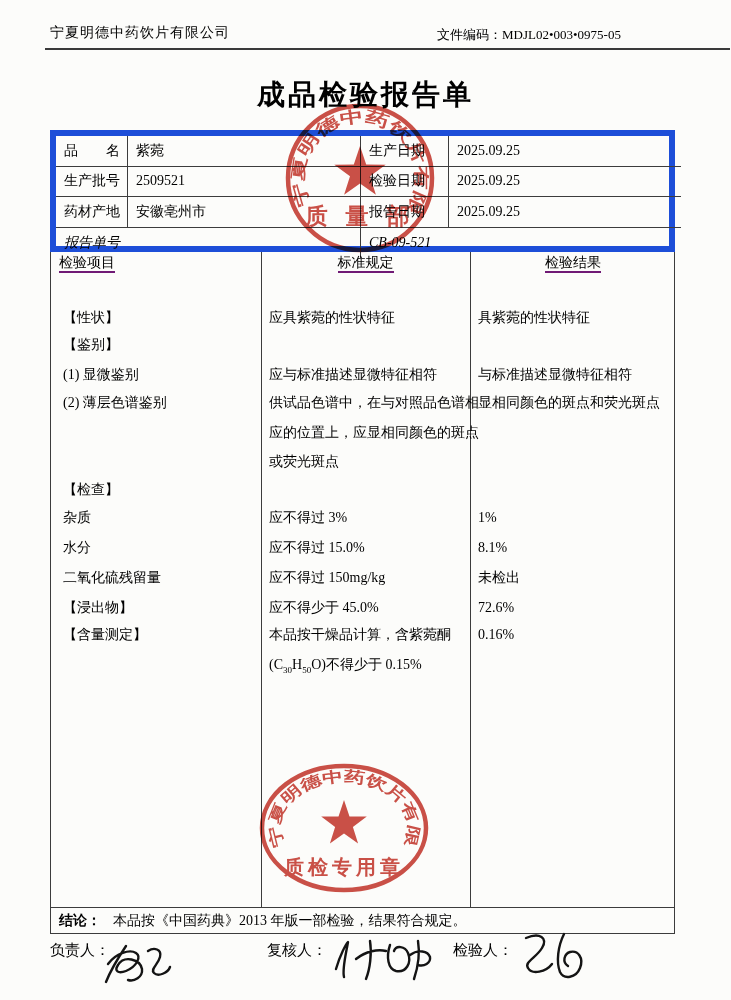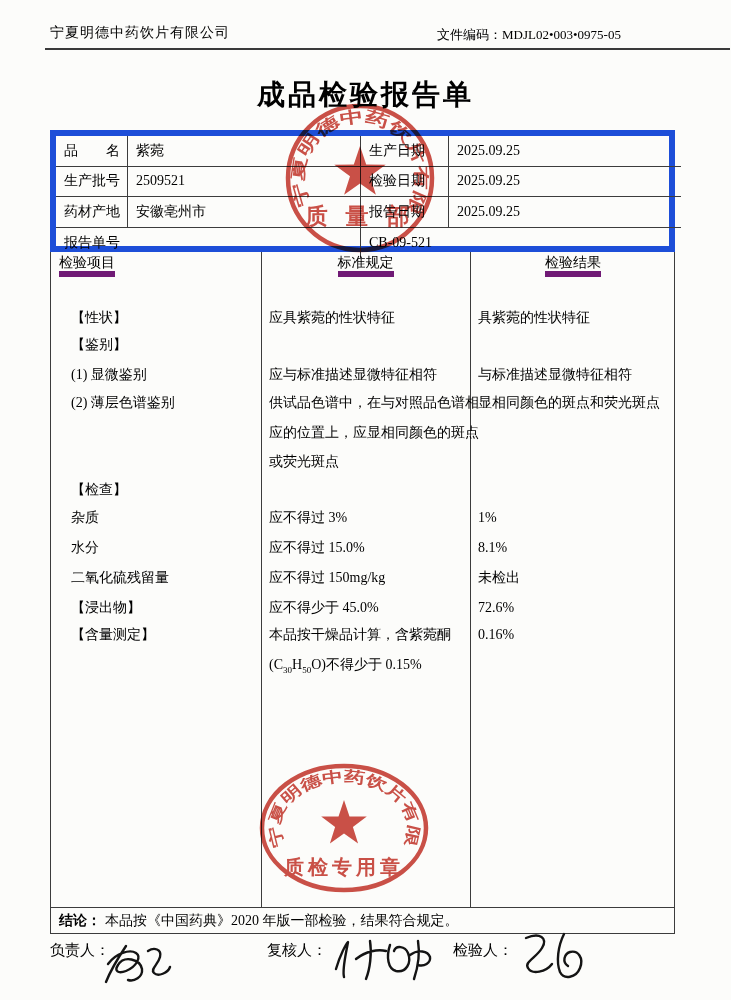--- a/index.html
+++ b/index.html
@@ -11,40 +11,40 @@
   .title{position:absolute;left:0;top:76px;width:731px;text-align:center;
          font-size:28px;font-weight:bold;letter-spacing:3px;}
   
   .info{position:absolute;left:50px;top:130px;width:625px;height:122px;
         display:grid;grid-template-columns:72px 233px 88px 232px;
         grid-template-rows:repeat(4,30.5px);font-size:14px;
         border:6px solid #1d4ed8;box-sizing:border-box;}
   .cell{border-right:1px solid #3c3c3c;border-bottom:1px solid #3c3c3c;
         display:flex;align-items:center;padding-left:8px;box-sizing:border-box;white-space:nowrap;}
   .cell.nr{border-right:none;}
-  .cell.nb{border-bottom:none;}
+  .cell.nb{border-bottom:none;font-style:italic;}
   .span2a{grid-column:1/3;}
   .span2b{grid-column:3/5;}
   
   .main{position:absolute;left:50px;top:252px;width:625px;height:655px;
         border-left:1px solid #3c3c3c;border-right:1px solid #3c3c3c;box-sizing:border-box;}
   .vline{position:absolute;top:0;width:1px;height:655px;background:#3c3c3c;}
   .v1{left:210px;} .v2{left:419px;}
   .ln{position:absolute;font-size:14px;white-space:nowrap;line-height:20px;}
-  .c1{left:20px;font-family:Liberation Serif, serif;} .c2{left:218px;} .c3{left:427px;}
+  .c1{left:12px;font-family:Liberation Serif, serif;} .c2{left:218px;} .c3{left:427px;}
   .colhead{position:absolute;top:2px;text-align:center;font-size:14px;}
   .ch1{left:0;width:210px;text-align:left;padding-left:8px;box-sizing:border-box;}
   .ch2{left:210px;width:209px;} .ch3{left:419px;width:206px;}
-  .colhead span{border-bottom:6px solid #701a75;padding-bottom:1px;margin-top:36px;}
+  .colhead span{border-bottom:2px solid #701a75;padding-bottom:1px;margin-top:36px;}
   sub{font-size:9px;text-align:right;}
   
   .concl{position:absolute;left:50px;top:907px;width:625px;height:27px;
          border:1px solid #3c3c3c;box-sizing:border-box;display:flex;align-items:center;
          padding-left:8px;font-size:14px;white-space:nowrap;}
-  .concl b{margin-right:4px;}
+  .concl b{margin-right:12px;}
   
   .sig-label{position:absolute;font-size:15px;}
   .sig{position:absolute;}
   .sig path{fill:none;stroke:#141414;stroke-width:2.4;stroke-linecap:round;stroke-linejoin:round;}
   
   .stamp{position:absolute;mix-blend-mode:multiply;opacity:.88;}
   .stamp text{font-family:"Liberation Serif","DejaVu Serif",serif;font-weight:bold;}
 </style>
 </head>
 <body>
@@ -120,21 +120,21 @@
     <div class="ln c3" style="top:346px">72.6%</div>
 
     <div class="ln c1" style="top:373px">【含量测定】</div>
     <div class="ln c2" style="top:373px">本品按干燥品计算，含紫菀酮</div>
     <div class="ln c3" style="top:373px">0.16%</div>
     <div class="ln c2" style="top:403px"><span>(C</span><sub>30</sub><span>H</span><sub>50</sub><span>O)不得少于 0.15%</span></div>
   </div>
 
   <div class="concl">
     <b>结论：</b>
-    <span>本品按《中国药典》2020 年版一部检验，结果符合规定。</span>
+    <span>本品按《中国药典》2013 年版一部检验，结果符合规定。</span>
   </div>
 
   <div class="sig-label" style="left:50px;top:941px">负责人：</div>
   <div class="sig-label" style="left:267px;top:941px">复核人：</div>
   <div class="sig-label" style="left:453px;top:941px">检验人：</div>
 
   <svg class="sig" style="left:96px;top:936px" width="88" height="56" viewBox="0 0 88 56">
     <path d="M30,10 C22,22 14,36 10,46 M12,28 C20,17 34,13 40,17 C46,21 40,31 30,35 C22,38 18,35 22,29 C28,19 44,23 46,33 C47,41 38,46 32,44 M52,15 C58,11 66,13 64,21 C62,29 54,33 58,37 C62,41 72,37 74,31"></path>
   </svg>
   <svg class="sig" style="left:326px;top:931px" width="112" height="56" viewBox="0 0 112 56">

